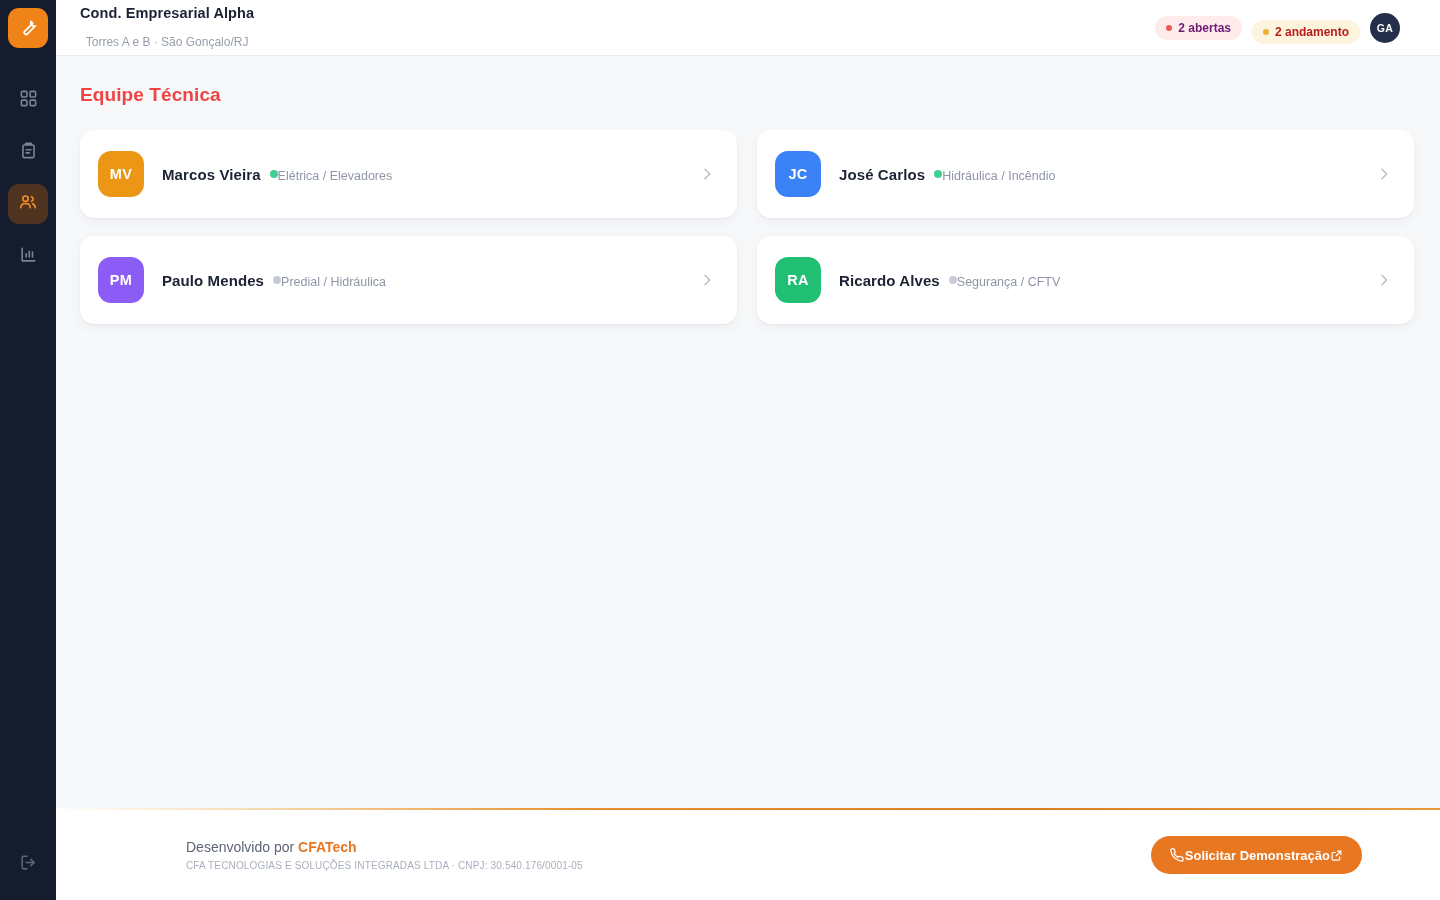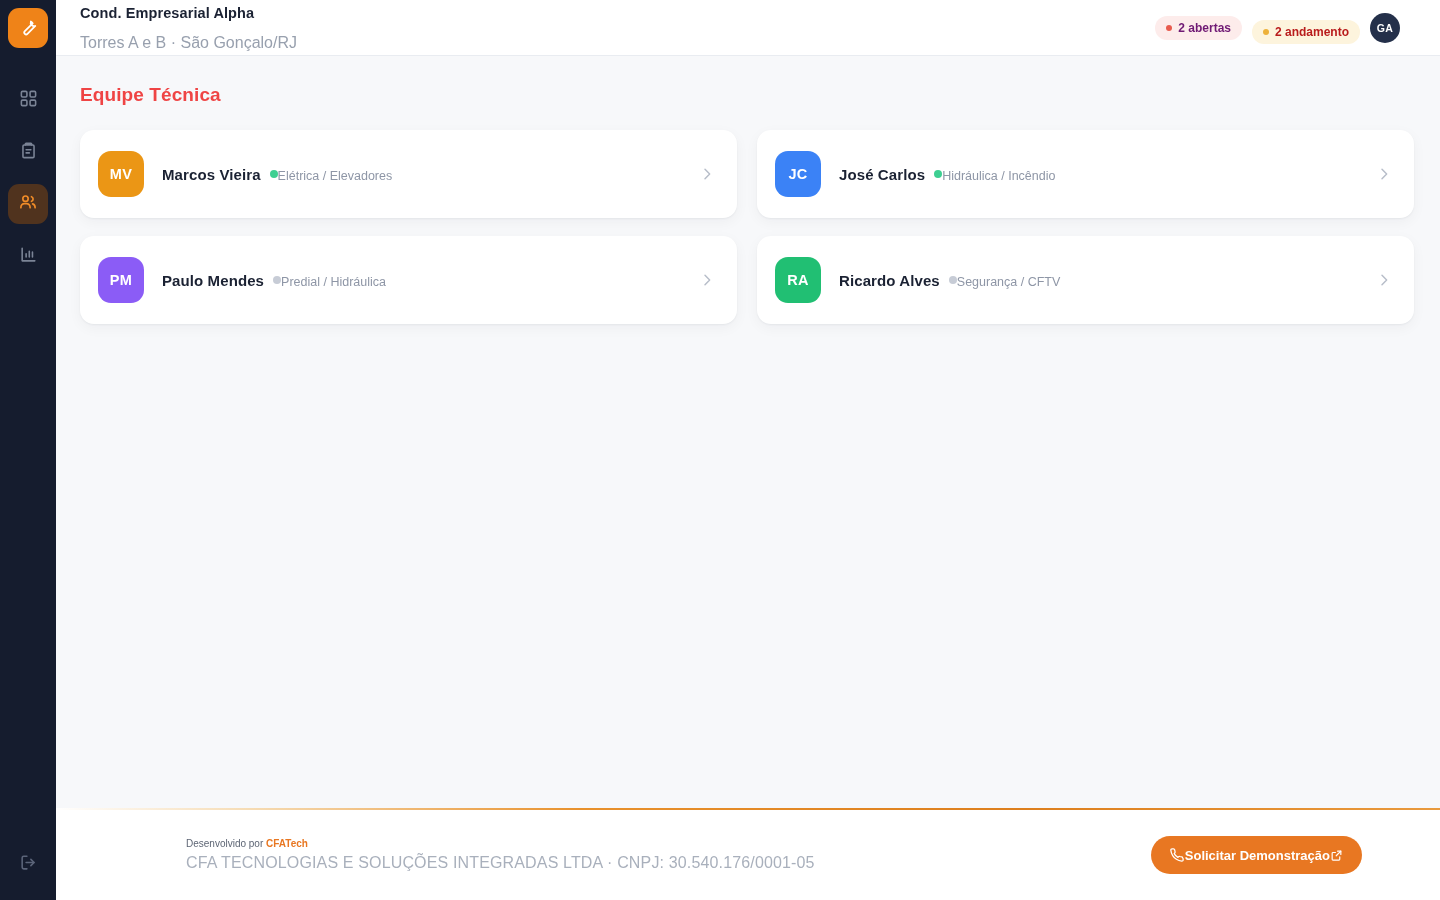--- a/index.html
+++ b/index.html
@@ -41,23 +41,23 @@
   
   .main { flex: 1 1 auto; display: flex; flex-direction: column; height: 900px; width: 1384px; }
 
   .topbar {
     height: 56px; flex: 0 0 56px;
     background: #ffffff;
     border-bottom: 1px solid #e9ecf1;
     display: flex; align-items: center;
     padding: 0 40px 0 24px;
   }
-  .topbar-titles { display: flex; flex-direction: column; justify-content: center; }
+  .topbar-titles { display: flex; flex-direction: column; justify-content: center; text-align: center; }
   .topbar-title { font-size: 14.5px; font-weight: bold; color: #1b2233; letter-spacing: .1px; line-height: 17px; }
-  .topbar-sub { font-size: 16px; color: #98a0ae; line-height: 15px; margin-top: 13px; }
+  .topbar-sub { font-size: 12px; color: #98a0ae; line-height: 15px; margin-top: 13px; }
   .topbar-right { margin-left: auto; display: flex; align-items: center; gap: 10px; }
 
   .badge {
     display: flex; align-items: center; gap: 6px;
     height: 24px; padding: 0 11px;
     border-radius: 12px;
     font-size: 12px; font-weight: bold;
   }
   .badge .dot { width: 6px; height: 6px; border-radius: 50%; }
   .badge.red { background: #fdeceb; color: #701a75; }
@@ -108,23 +108,23 @@
   
   .footer {
     flex: 0 0 92px; height: 92px;
     background: #ffffff;
     border-top: 2px solid transparent;
     border-image: linear-gradient(90deg, #ffffff 0%, #f6dcb4 14%, #e8912c 38%, #dd7f1d 70%, #e99a3d 100%) 1;
     display: flex; align-items: center;
     padding: 0 78px 0 130px;
   }
   .footer-texts { display: flex; flex-direction: column; }
-  .footer-line1 { font-size: 10px; color: #5d6574; }
+  .footer-line1 { font-size: 14px; color: #5d6574; }
   .footer-line1 b { color: #e87722; }
-  .footer-line2 { font-size: 16px; color: #a9b0bc; margin-top: 5px; letter-spacing: .15px; }
+  .footer-line2 { font-size: 10px; color: #a9b0bc; margin-top: 5px; letter-spacing: .15px; }
   .cta {
     margin-left: auto;
     display: flex; align-items: center; 
     height: 38px; padding: 0 19px;
     border-radius: 19px;
     background: #e87722; color: #ffffff;
     font-size: 13px; font-weight: bold;
     border: none;
   }
   .cta svg { display: block; }

